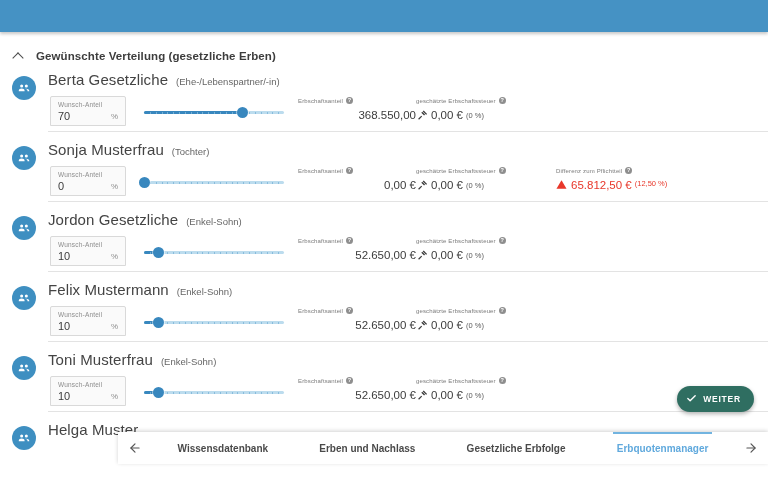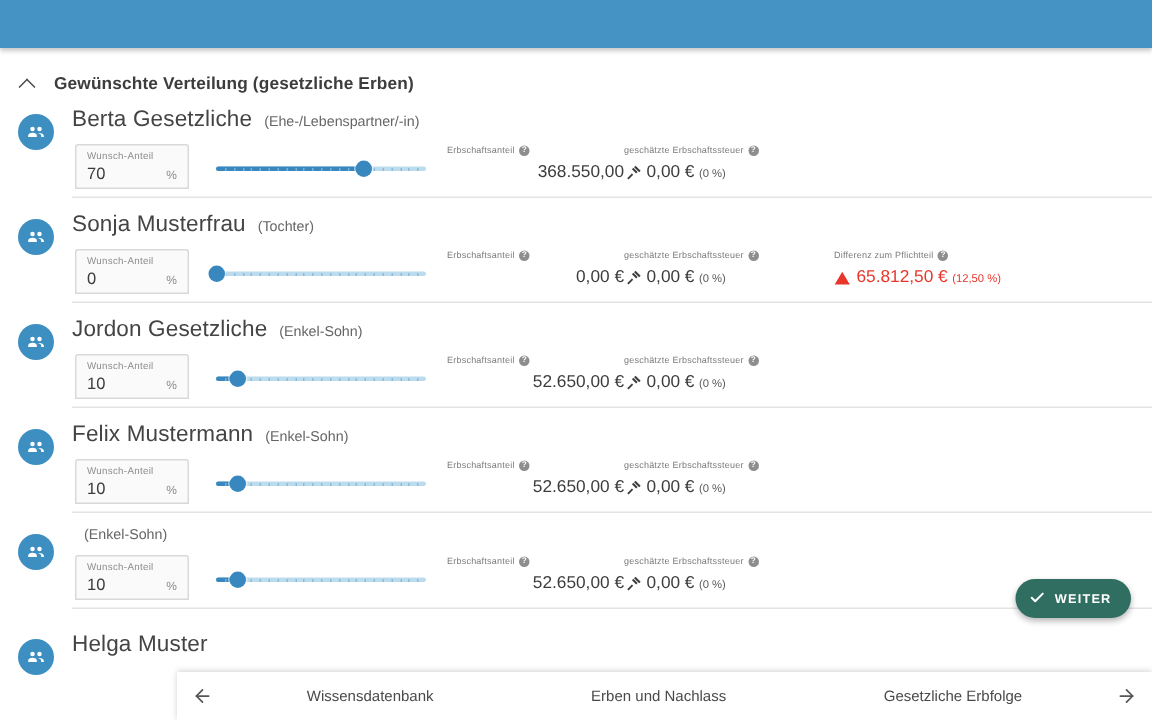--- a/index.html
+++ b/index.html
@@ -126,44 +126,45 @@
     white-space:nowrap;
   }
   .col-anteil .col-val { justify-content:flex-end; padding-right:0; }
   .col-steuer .col-val { justify-content:flex-start; }
   .small-pct { font-size:7.5px; color:#5a5a5a; margin-left:3px; }
 
   .gavel { margin:0 3px 0 1px; display:inline-flex; }
 
   .col-diff .col-lbl { color:#7b7b7b; }
   .diff-val {
-    font-size:11.5px; color:#e8372a; display:flex; align-items:center;
+    font-size:11.5px; color:#e8372a; display:flex; align-items:flex-start;
     margin-top:5px; white-space:nowrap;
   }
   .warn-tri { margin-right:4px; display:inline-flex; }
   .diff-val .small-pct { color:#e8372a; }
 
   
   .weiter {
     position:absolute; right:14px; top:386px;
     height:26px; padding:0 13px 0 9px;
     background:#2f6e61; color:#fff; border-radius:13px;
     display:flex; align-items:center; gap:6px;
     font-size:8.5px; font-weight:bold; letter-spacing:.8px;
     box-shadow:0 2px 4px rgba(0,0,0,.3);
     z-index:9; cursor:pointer;
   }
 
   
   .tabbar {
-    position:absolute; left:118px; bottom:0; width:650px; height:32px;
+    position:absolute; left:118px; bottom:16px; width:650px; height:32px;
     background:#fff;
     box-shadow: 0 -1px 4px rgba(0,0,0,.18);
     display:flex; align-items:center;
     z-index:10;
+    font-weight:bold;
   }
   .arrow-btn {
     width:34px; height:32px; display:flex; align-items:center; justify-content:center;
     color:#555; font-size:14px; cursor:pointer; flex:0 0 34px;
   }
   .tabs { flex:1; display:flex; align-items:stretch; justify-content:space-around; height:32px; }
   .tab {
     display:flex; align-items:center; justify-content:center;
     font-size:10px; color:#4a4a4a; padding:0 8px; cursor:pointer;
     position:relative; white-space:nowrap;
@@ -541,20 +542,21 @@
               <div class="avatar">
                 <svg width="14" height="14" viewBox="0 0 24 24" fill="#ffffff">
                   <circle cx="8" cy="8.5" r="2.6"></circle>
                   <circle cx="16" cy="8.5" r="2.6"></circle>
                   <path d="M3 16.5c0-2.2 2.2-3.6 5-3.6s5 1.4 5 3.6v1.2H3z"></path>
                   <path d="M13.4 13.2c2.4.2 4.6 1.5 4.6 3.3v1.2h3v-1.2c0-2-2.6-3.3-5.4-3.4z"></path>
                 </svg>
               </div>
               <div class="heir-body">
                 <div class="name-line">
+                  <span class="heir-name">Toni Musterfrau</span>
                   <span class="heir-rel">(Enkel-Sohn)</span>
                 </div>
                 <div class="ctrl-row">
                   <div class="wunsch">
                     <div class="wunsch-lbl">Wunsch-Anteil</div>
                     <div class="wunsch-val">10</div>
                     <div class="wunsch-pct">%</div>
                   </div>
                   <div class="slider-wrap">
                     <div class="track"></div>
@@ -652,20 +654,21 @@
     <div class="arrow-btn">
       <svg width="14" height="14" viewBox="0 0 24 24" fill="none" stroke="#555" stroke-width="2" stroke-linecap="round" stroke-linejoin="round">
           <line x1="19" y1="12" x2="5" y2="12"></line>
           <polyline points="12 19 5 12 12 5"></polyline>
         </svg>
     </div>
     <div class="tabs" id="tabs-host">
         <div class="tab">Wissensdatenbank</div>
         <div class="tab">Erben und Nachlass</div>
         <div class="tab">Gesetzliche Erbfolge</div>
+        <div class="tab active">Erbquotenmanager</div>
       </div>
     <div class="arrow-btn">
       <svg width="14" height="14" viewBox="0 0 24 24" fill="none" stroke="#555" stroke-width="2" stroke-linecap="round" stroke-linejoin="round">
           <line x1="5" y1="12" x2="19" y2="12"></line>
           <polyline points="12 5 19 12 12 19"></polyline>
         </svg>
     </div>
   </div>
 
 </div>

